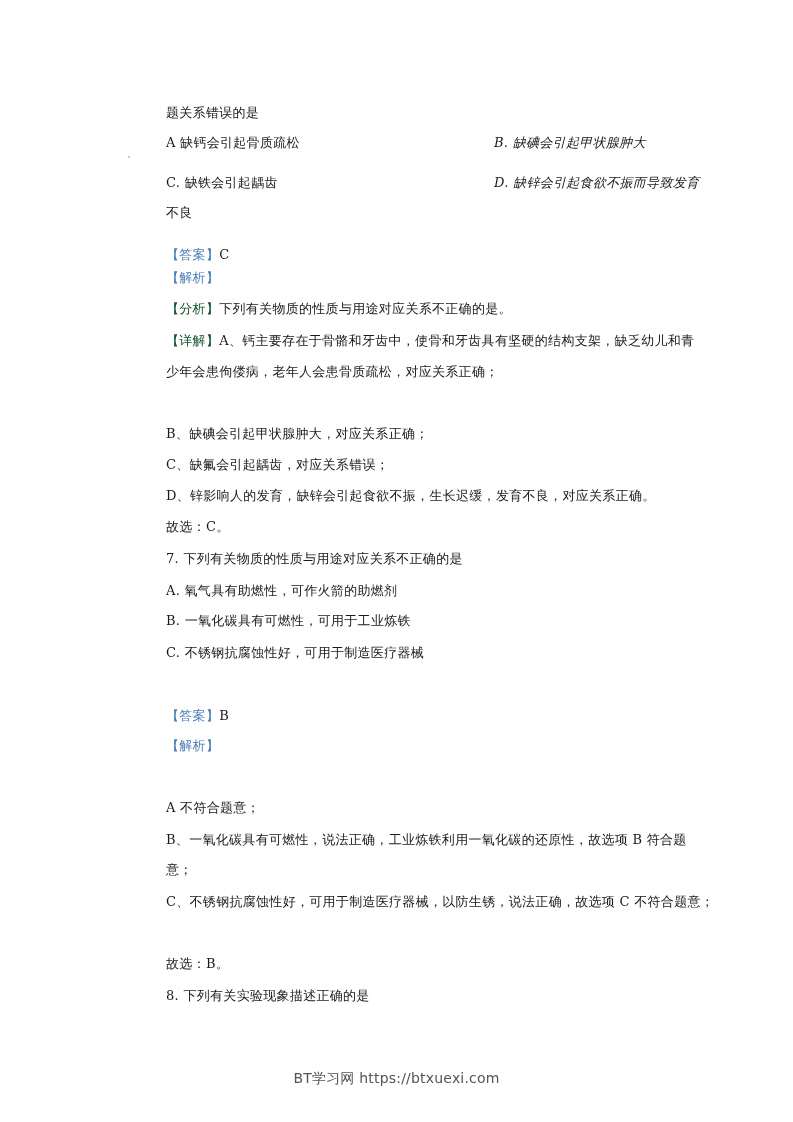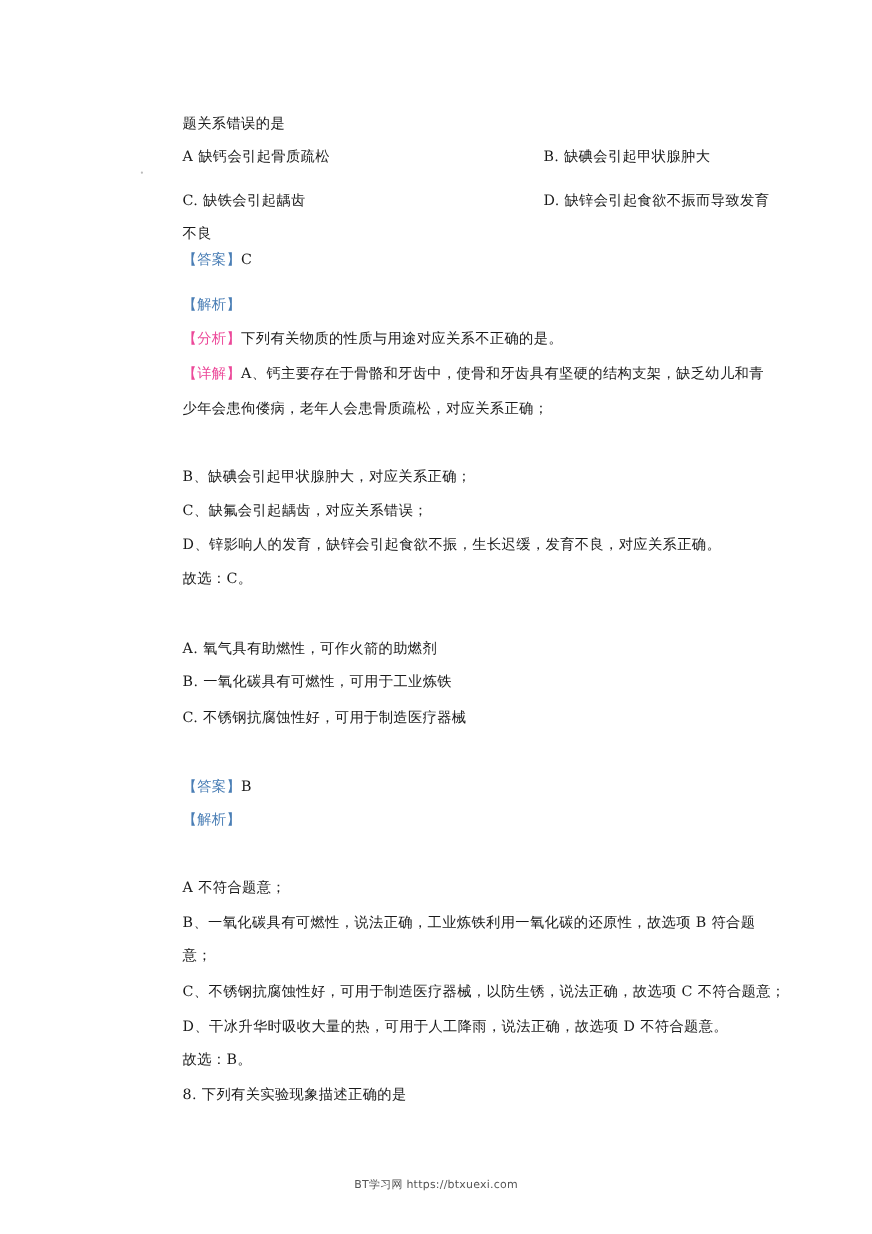--- a/index.html
+++ b/index.html
@@ -25,68 +25,69 @@
       position: absolute;
       left: 118px;
       font-size: 13px;
       line-height: 18px;
       white-space: nowrap;
       letter-spacing: 0.3px;
       margin-left: 48px;
     }
     .col-b {
       left: 446px;
+      font-style: italic;
     }
     .tag {
       color: #4a7eb5;
     }
     .tag-dark {
-      color: #ec4899;
+      color: #14532d;
     }
     .answer-val {
       color: #1a1a1a;
     }
     .stray-dot {
       position: absolute;
       left: 128px;
       top: 156px;
       width: 2px;
       height: 2px;
       background: #bbbbbb;
       border-radius: 1px;
     }
     .footer {
       position: absolute;
       left: 0;
       width: 793px;
       top: 1070px;
       text-align: center;
       font-family: "DejaVu Sans", "Liberation Sans", sans-serif;
-      font-size: 10px;
+      font-size: 14px;
       color: #555555;
       letter-spacing: 0.2px;
     }
   </style>
 </head>
 <body>
 
 <div class="page">
 
   <div class="line" style="top:104px">题关系错误的是</div>
 
   <div class="line" style="top:134px">A  缺钙会引起骨质疏松</div>
   <div class="line col-b" style="top:134px">B.  缺碘会引起甲状腺肿大</div>
   <div class="stray-dot"></div>
 
   <div class="line" style="top:174px">C.  缺铁会引起龋齿</div>
   <div class="line col-b" style="top:174px">D.  缺锌会引起食欲不振而导致发育</div>
 
   <div class="line" style="top:204px">不良</div>
 
-  <div class="line" style="top:228px">
+  <div class="line" style="top:246px">
     <span class="tag">【答案】</span><span class="answer-val">C</span>
   </div>
 
   <div class="line" style="top:269px">
     <span class="tag">【解析】</span>
   </div>
 
   <div class="line" style="top:300px">
     <span class="tag-dark">【分析】</span><span>下列有关物质的性质与用途对应关系不正确的是。</span>
   </div>
@@ -94,36 +95,36 @@
   <div class="line" style="top:332px">
     <span class="tag-dark">【详解】</span><span>A、钙主要存在于骨骼和牙齿中，使骨和牙齿具有坚硬的结构支架，缺乏幼儿和青</span>
   </div>
   <div class="line" style="top:363px">少年会患佝偻病，老年人会患骨质疏松，对应关系正确；</div>
 
   <div class="line" style="top:425px">B、缺碘会引起甲状腺肿大，对应关系正确；</div>
   <div class="line" style="top:456px">C、缺氟会引起龋齿，对应关系错误；</div>
   <div class="line" style="top:487px">D、锌影响人的发育，缺锌会引起食欲不振，生长迟缓，发育不良，对应关系正确。</div>
   <div class="line" style="top:518px">故选：C。</div>
 
+  <div class="line" style="top:550px">7.  下列有关物质的性质与用途对应关系不正确的是</div>
   <div class="line" style="top:582px">A.  氧气具有助燃性，可作火箭的助燃剂</div>
   <div class="line" style="top:612px">B.  一氧化碳具有可燃性，可用于工业炼铁</div>
   <div class="line" style="top:644px">C.  不锈钢抗腐蚀性好，可用于制造医疗器械</div>
 
   <div class="line" style="top:707px">
     <span class="tag">【答案】</span><span class="answer-val">B</span>
   </div>
 
   <div class="line" style="top:737px">
     <span class="tag">【解析】</span>
   </div>
 
   <div class="line" style="top:799px">A 不符合题意；</div>
   <div class="line" style="top:831px">B、一氧化碳具有可燃性，说法正确，工业炼铁利用一氧化碳的还原性，故选项 B 符合题</div>
   <div class="line" style="top:861px">意；</div>
   <div class="line" style="top:893px">C、不锈钢抗腐蚀性好，可用于制造医疗器械，以防生锈，说法正确，故选项 C 不符合题意；</div>
-  <div class="line" style="top:925px">D、干冰升华时吸收大量的热，可用于人工降雨，说法正确，故选项 D 不符合题意。</div>
   <div class="line" style="top:955px">故选：B。</div>
 
   <div class="line" style="top:987px">8.  下列有关实验现象描述正确的是</div>
 
   <div class="footer">BT学习网 https://btxuexi.com</div>
 
 </div>
 
 </body></html>

